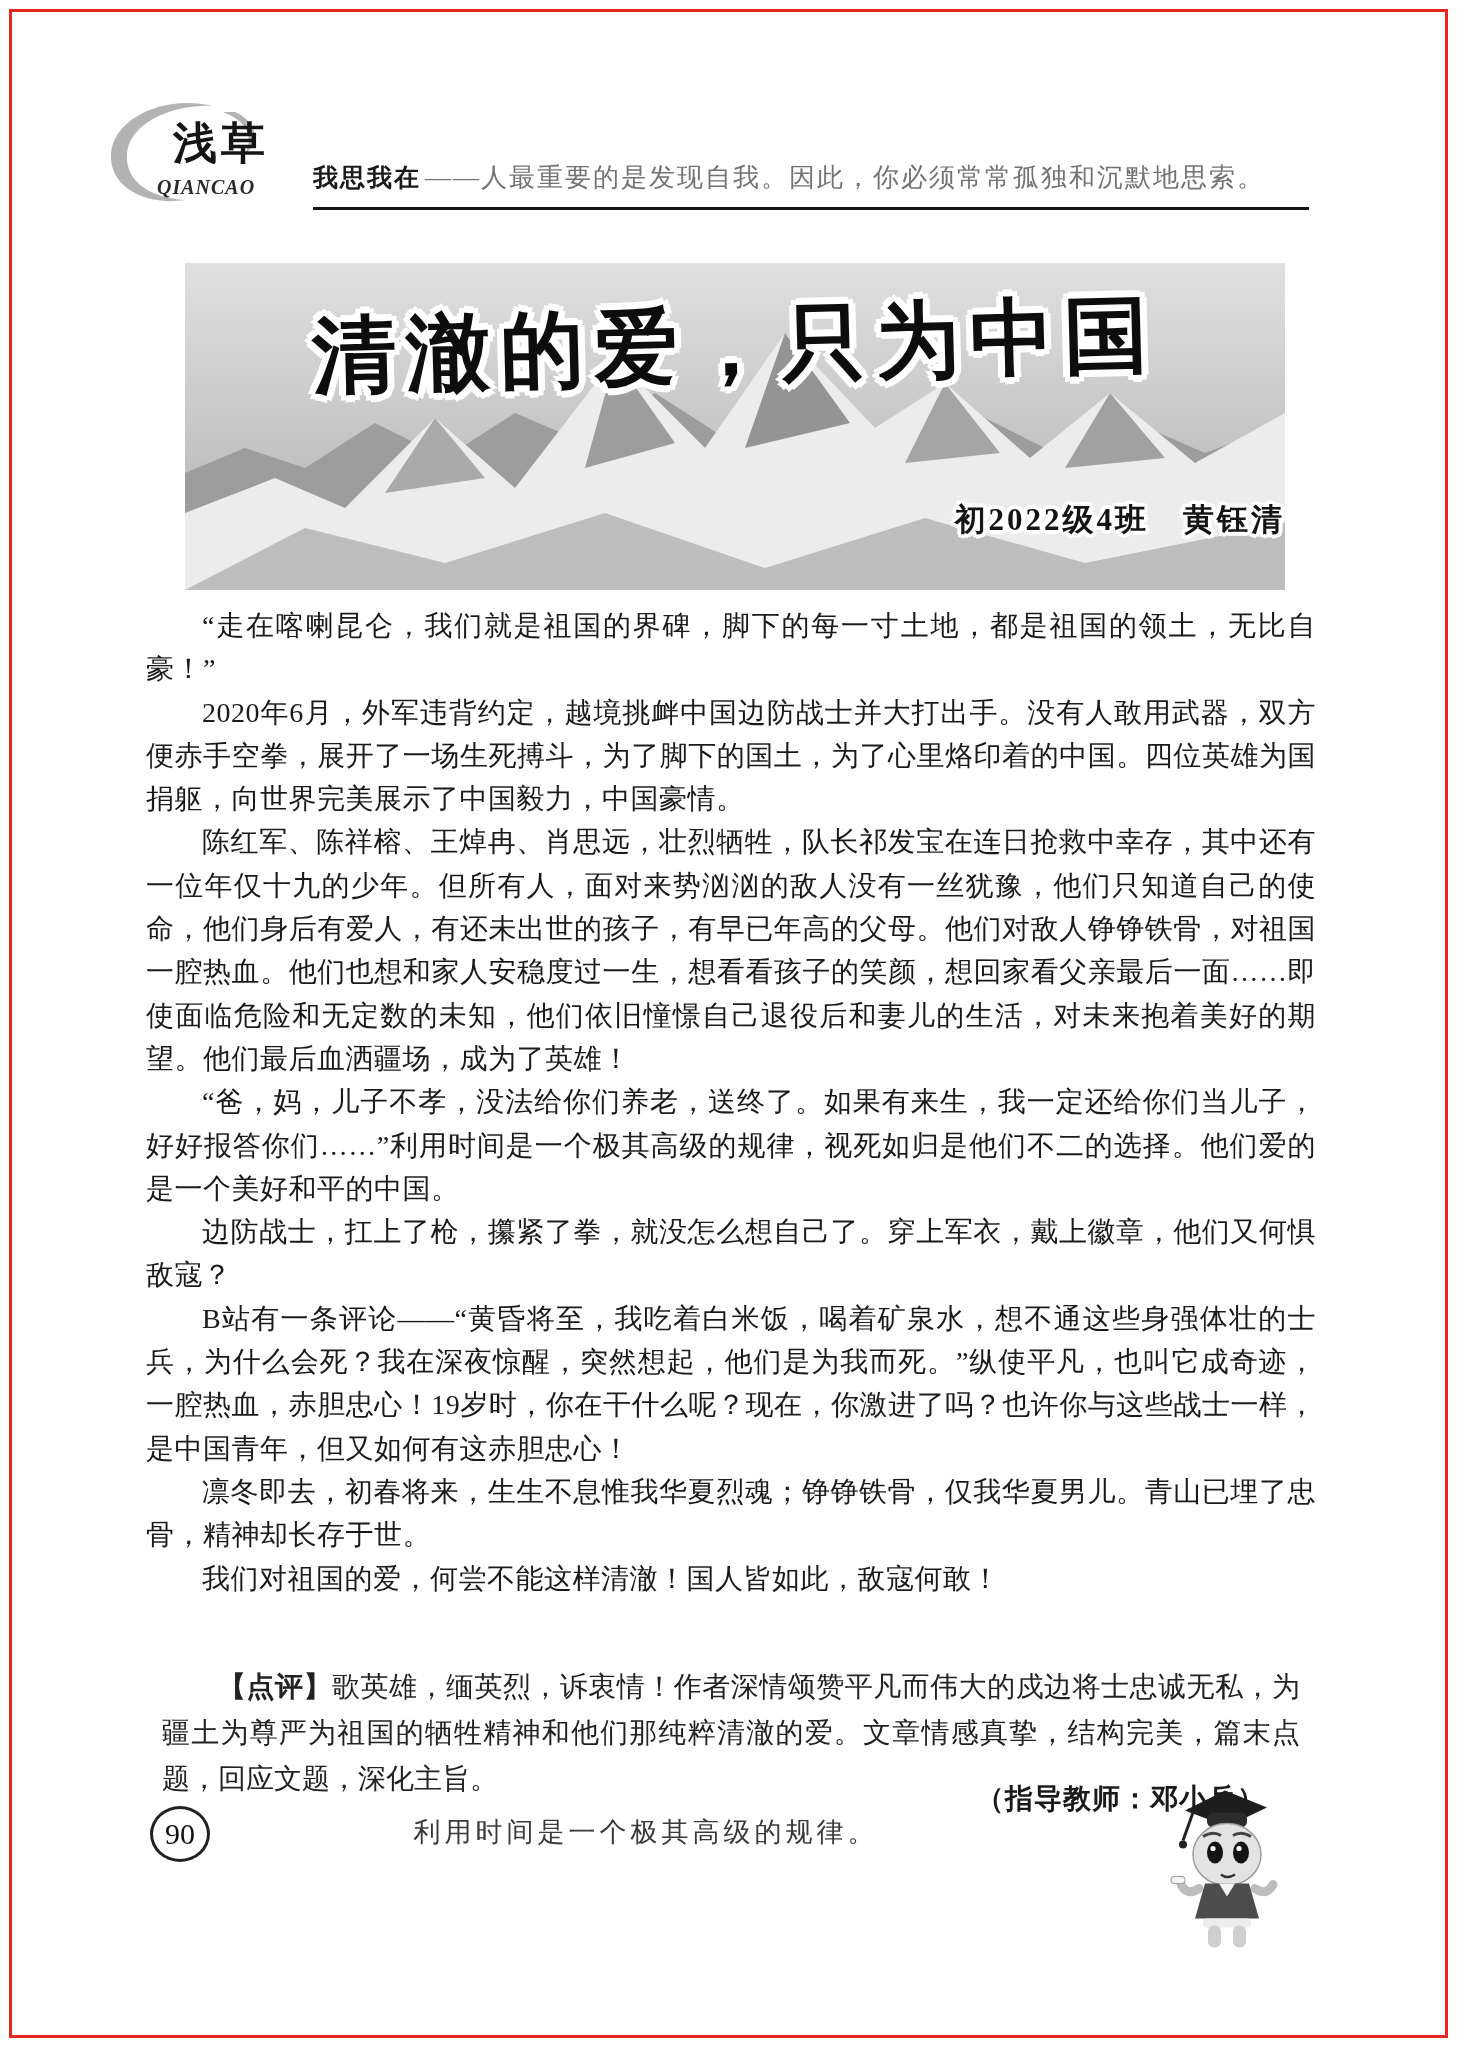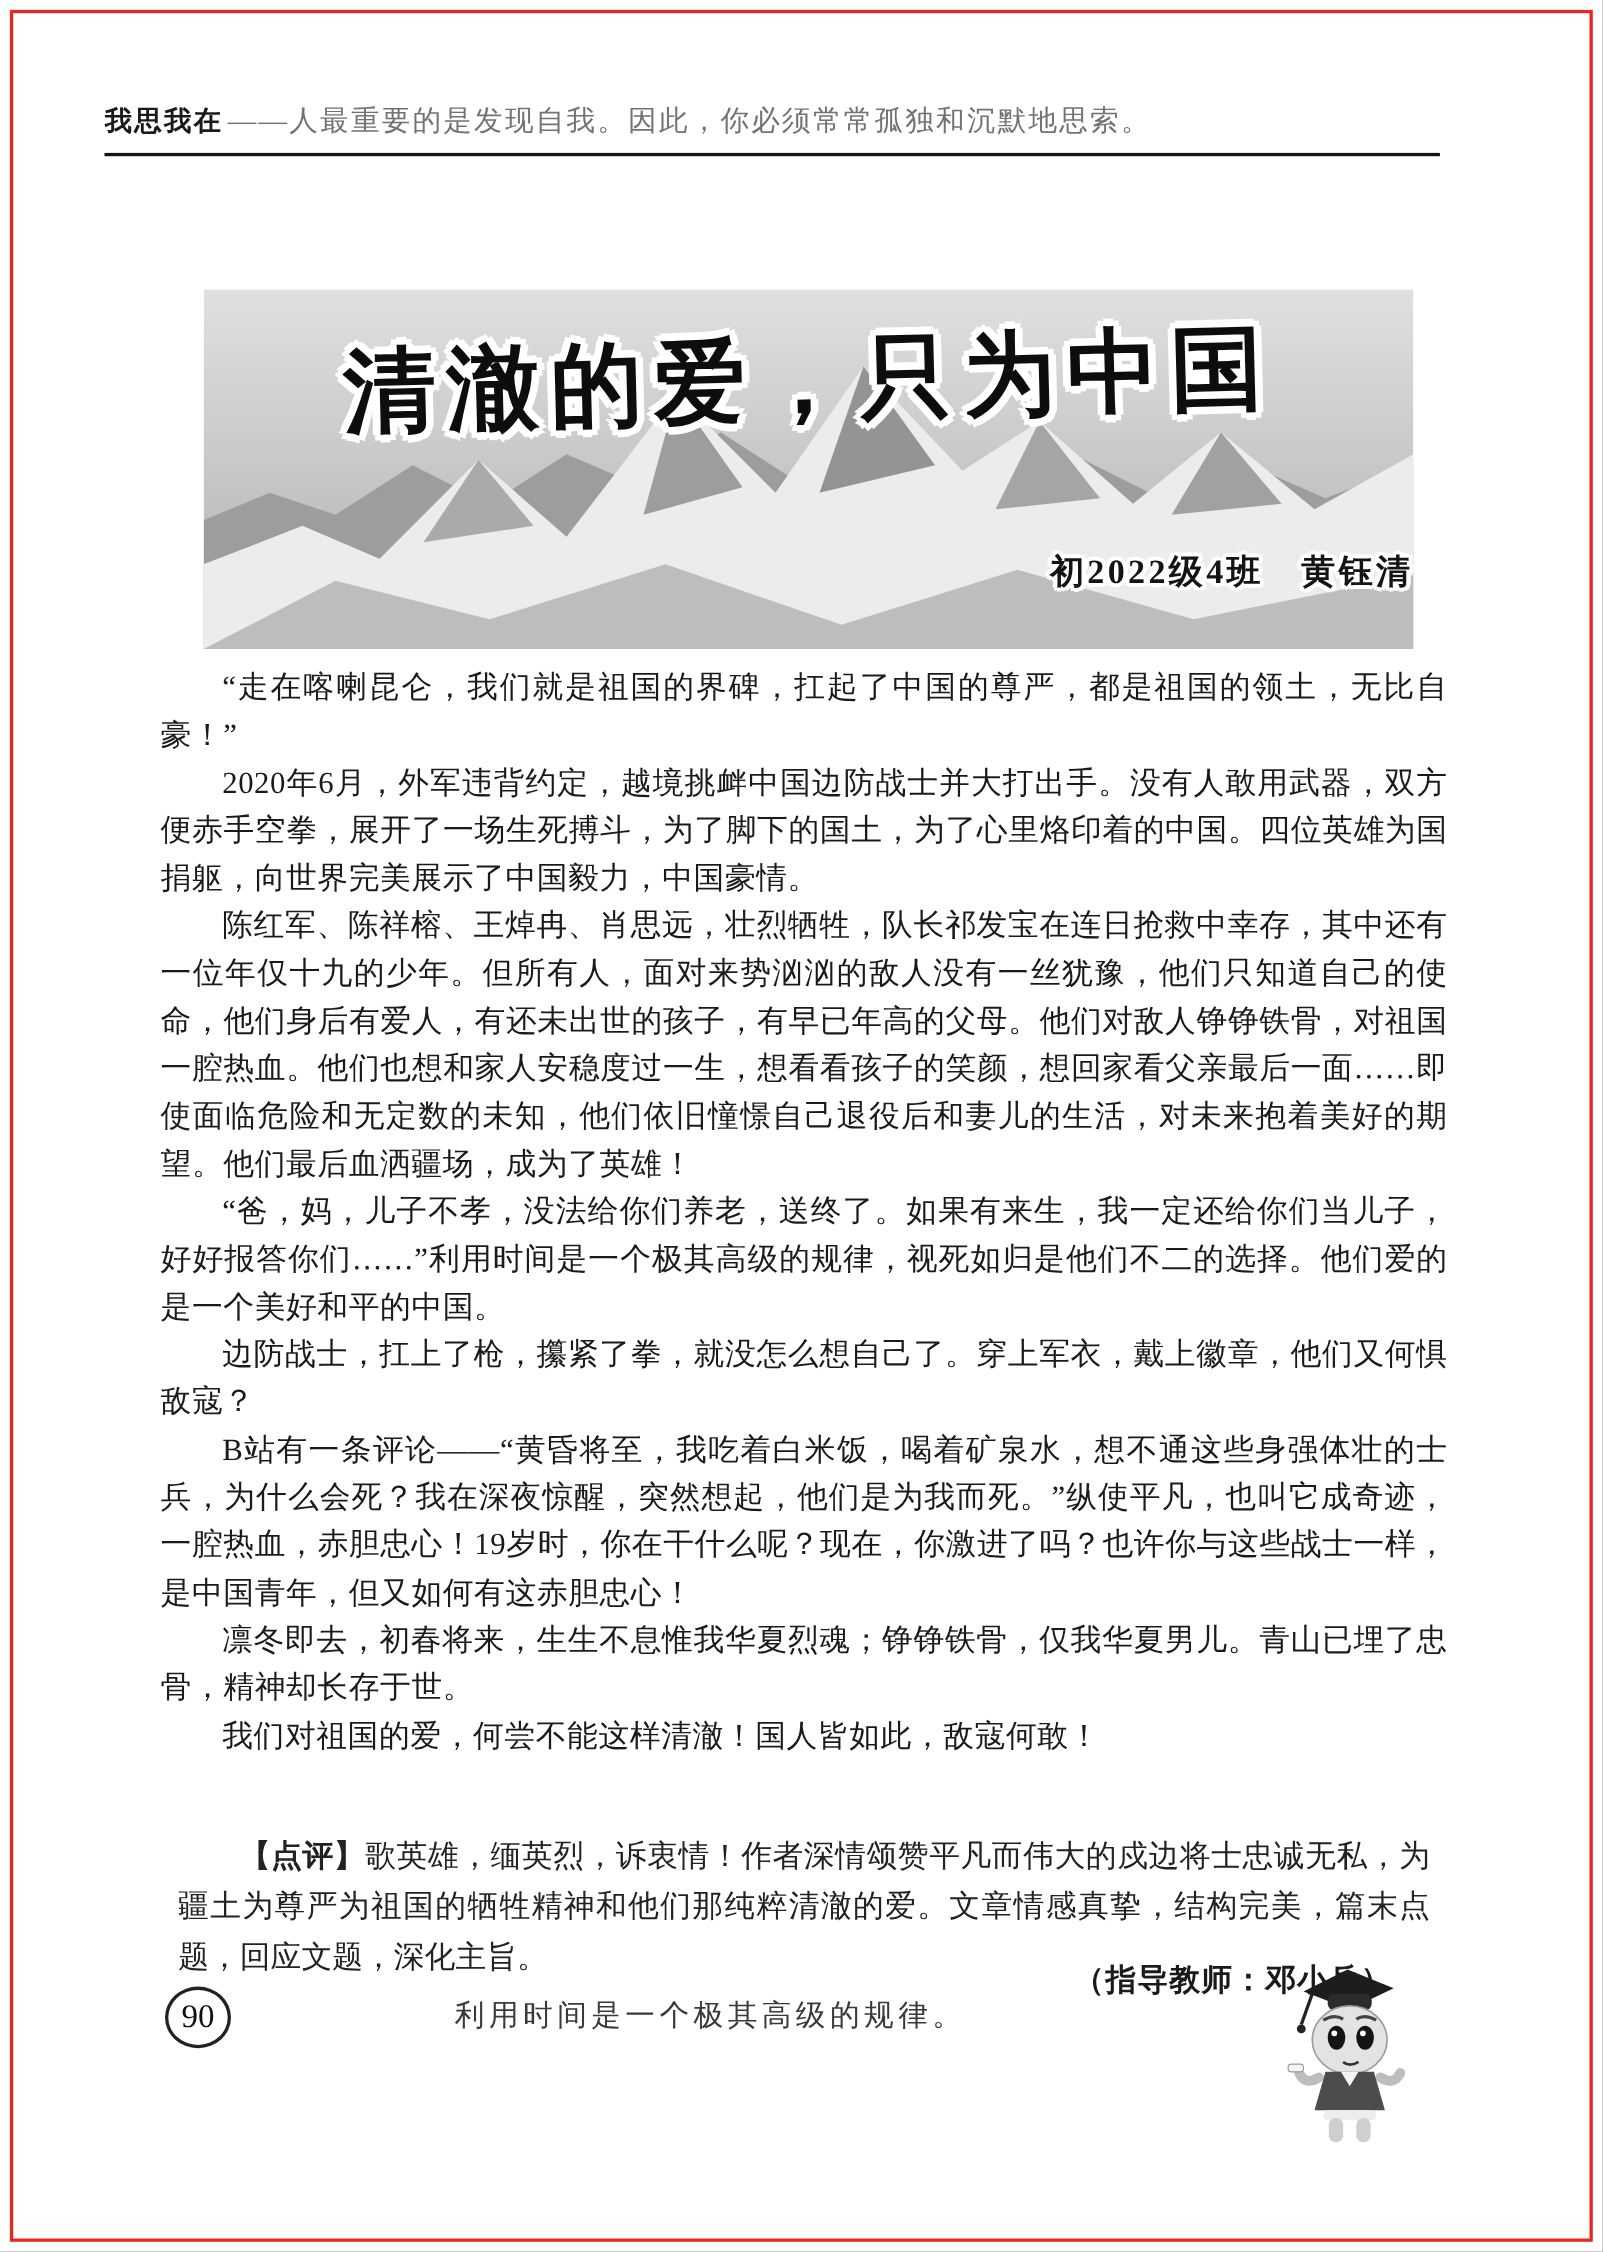--- a/index.html
+++ b/index.html
@@ -52,20 +52,28 @@
             font-size:27px;letter-spacing:4px;color:#3a3a3a;}
   .mascot{position:absolute;right:160px;top:1778px;width:150px;height:175px;}
 </style>
 </head>
 <body>
 
 <div class="page">
   <div class="red-frame"></div>
 
   <header class="header">
+    <div class="logo">
+      <svg width="218" height="118" viewBox="0 0 218 118">
+        <path d="M118,14 C70,2 18,26 16,62 C14,96 52,114 90,108 C56,106 30,90 32,62 C34,32 76,12 118,14 Z" fill="#b3b3b3"></path>
+        <path d="M128,20 C150,28 160,44 150,62 C166,50 162,30 140,20 Z" fill="#b3b3b3"></path>
+      </svg>
+      <div class="logo-cn">浅草</div>
+      <div class="logo-en">QIANCAO</div>
+    </div>
     <div class="header-line">
       <span class="col-title">我思我在</span><span class="col-slogan">——人最重要的是发现自我。因此，你必须常常孤独和沉默地思索。</span>
     </div>
   </header>
 
   <section class="banner">
     <svg class="mountains" viewBox="0 0 1100 327" preserveAspectRatio="none">
       <defs>
         <linearGradient id="sky" x1="0" y1="0" x2="0" y2="1">
           <stop offset="0" stop-color="#e0e0e0"></stop>
@@ -81,21 +89,21 @@
       <path d="M760,120 L815,190 720,200 Z" fill="#949494" opacity="0.8"></path>
       <path d="M925,130 L980,195 880,205 Z" fill="#8f8f8f" opacity="0.8"></path>
       <path d="M250,155 L300,215 200,230 Z" fill="#9a9a9a" opacity="0.8"></path>
       <path d="M0,327 L120,265 260,300 420,250 580,305 740,255 900,300 1100,260 1100,327 Z" fill="#bdbdbd"></path>
     </svg>
     <div class="banner-title">清澈的爱，只为中国</div>
     <div class="banner-byline">初2022级4班　黄钰清</div>
   </section>
 
   <article class="body-text">
-    <p>“走在喀喇昆仑，我们就是祖国的界碑，扛起了中国的尊严，都是祖国的领土，无比自豪！”</p>
+    <p>“走在喀喇昆仑，我们就是祖国的界碑，脚下的每一寸土地，都是祖国的领土，无比自豪！”</p>
     <p>2020年6月，外军违背约定，越境挑衅中国边防战士并大打出手。没有人敢用武器，双方便赤手空拳，展开了一场生死搏斗，为了脚下的国土，为了心里烙印着的中国。四位英雄为国捐躯，向世界完美展示了中国毅力，中国豪情。</p>
     <p>陈红军、陈祥榕、王焯冉、肖思远，壮烈牺牲，队长祁发宝在连日抢救中幸存，其中还有一位年仅十九的少年。但所有人，面对来势汹汹的敌人没有一丝犹豫，他们只知道自己的使命，他们身后有爱人，有还未出世的孩子，有早已年高的父母。他们对敌人铮铮铁骨，对祖国一腔热血。他们也想和家人安稳度过一生，想看看孩子的笑颜，想回家看父亲最后一面……即使面临危险和无定数的未知，他们依旧憧憬自己退役后和妻儿的生活，对未来抱着美好的期望。他们最后血洒疆场，成为了英雄！</p>
     <p>“爸，妈，儿子不孝，没法给你们养老，送终了。如果有来生，我一定还给你们当儿子，好好报答你们……”利用时间是一个极其高级的规律，视死如归是他们不二的选择。他们爱的是一个美好和平的中国。</p>
     <p>边防战士，扛上了枪，攥紧了拳，就没怎么想自己了。穿上军衣，戴上徽章，他们又何惧敌寇？</p>
     <p>B站有一条评论——“黄昏将至，我吃着白米饭，喝着矿泉水，想不通这些身强体壮的士兵，为什么会死？我在深夜惊醒，突然想起，他们是为我而死。”纵使平凡，也叫它成奇迹，一腔热血，赤胆忠心！19岁时，你在干什么呢？现在，你激进了吗？也许你与这些战士一样，是中国青年，但又如何有这赤胆忠心！</p>
     <p>凛冬即去，初春将来，生生不息惟我华夏烈魂；铮铮铁骨，仅我华夏男儿。青山已埋了忠骨，精神却长存于世。</p>
     <p>我们对祖国的爱，何尝不能这样清澈！国人皆如此，敌寇何敢！</p>
   </article>
 
   <section class="review">

